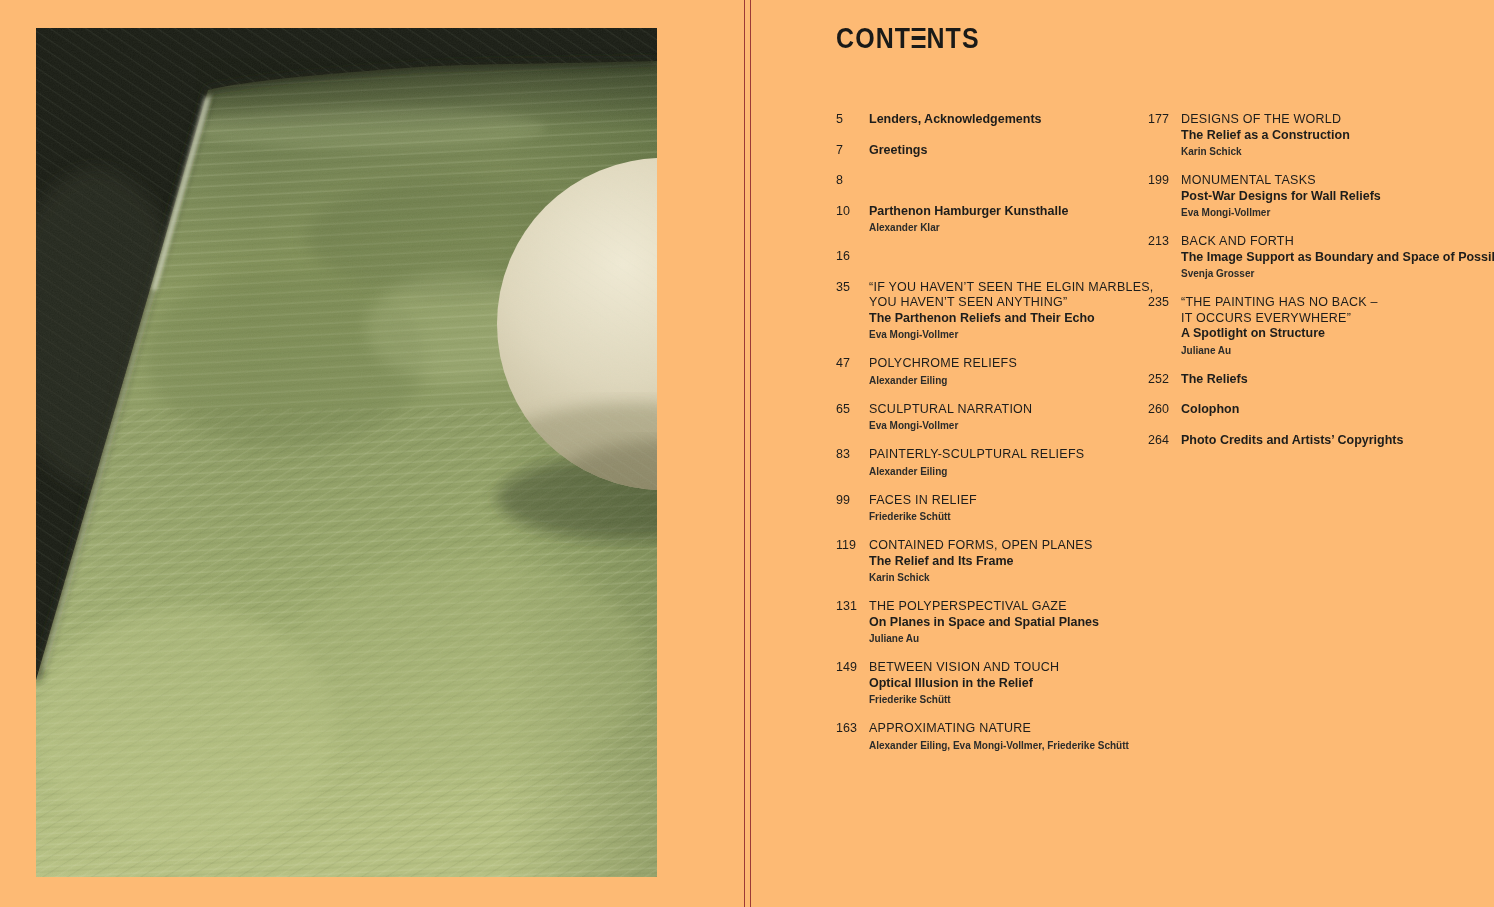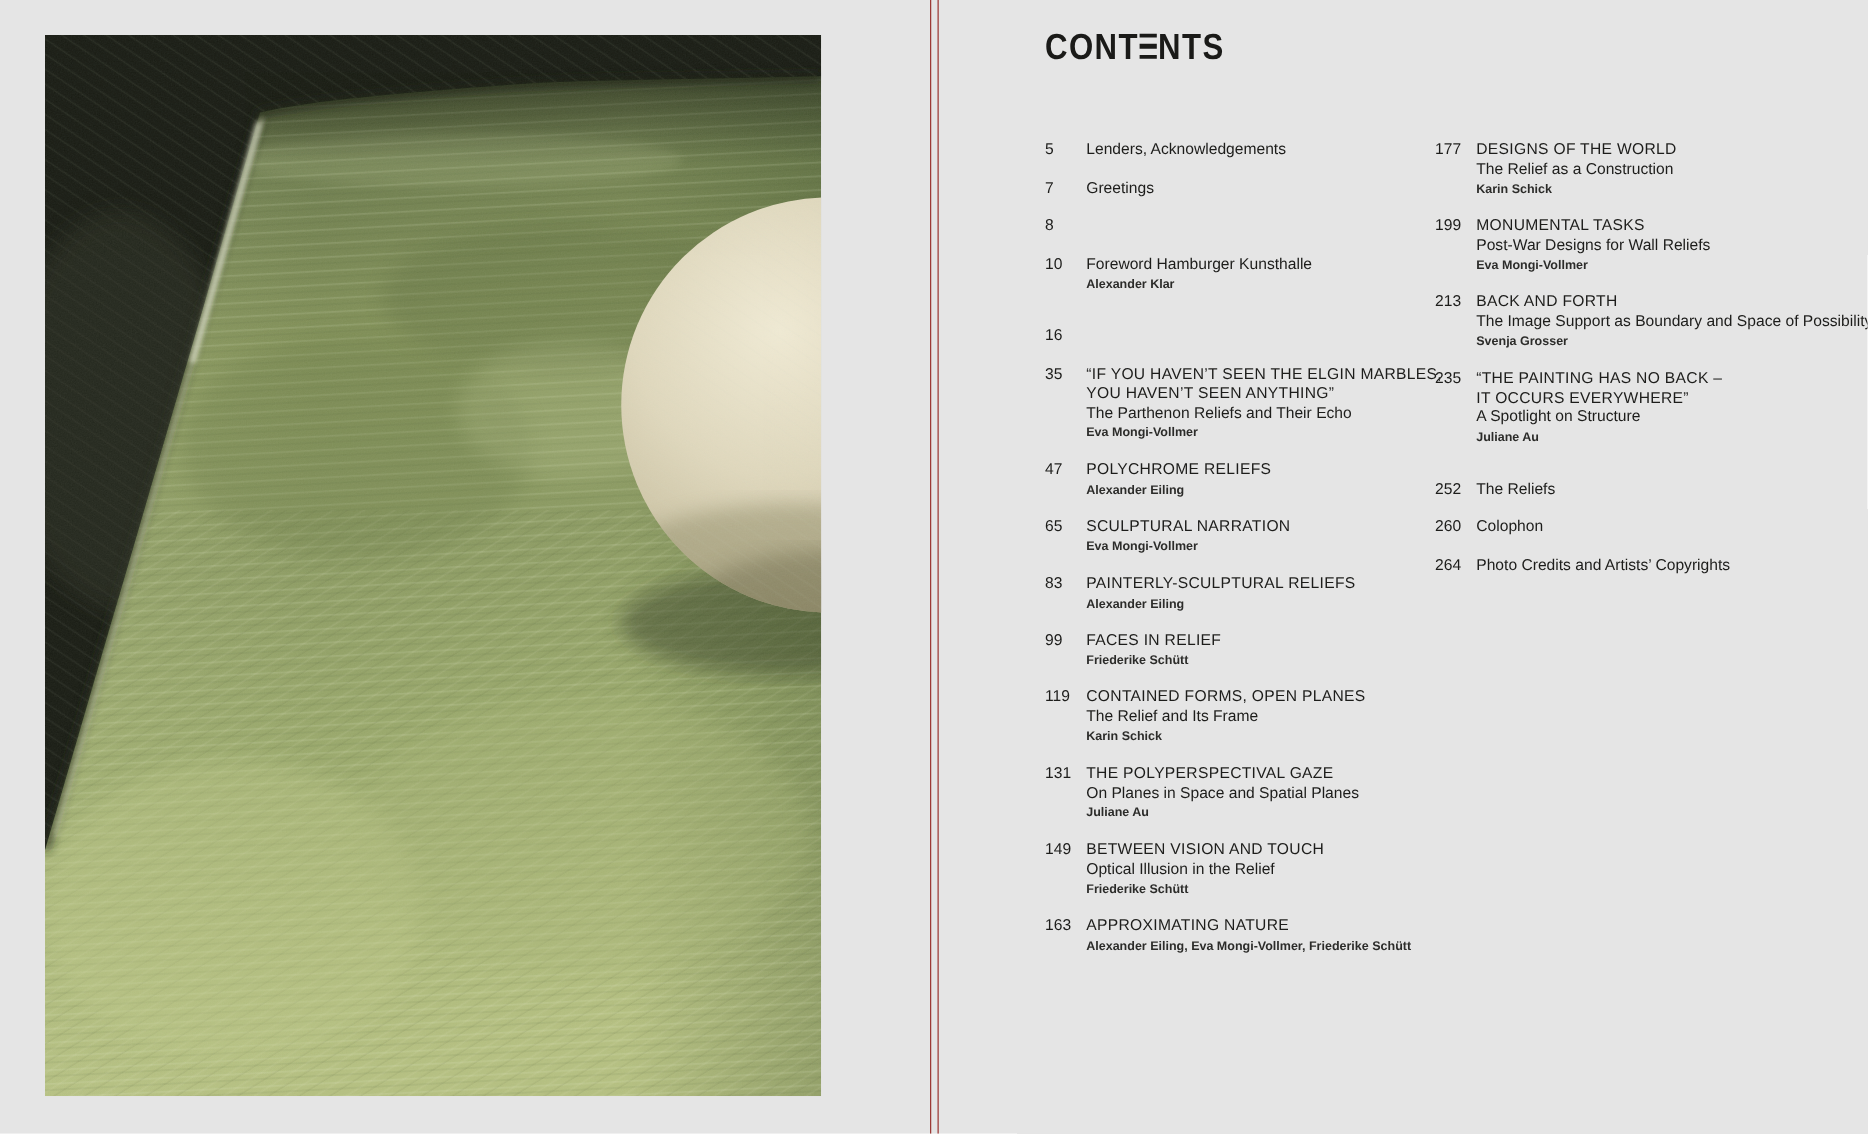--- a/index.html
+++ b/index.html
@@ -1,18 +1,18 @@
 <!DOCTYPE html>
 <html><head>
 <meta charset="utf-8">
 <style>
   html,body{margin:0;padding:0;background:#ffffff;}
   body{width:1494px;height:907px;position:relative;overflow:hidden;
        font-family:"Liberation Sans","DejaVu Sans",sans-serif;color:#1d1d1b;}
-  .stage{position:absolute;inset:0;background:#e5e5e5;}
+  .stage{position:absolute;inset:0;background:#fdba74;}
 
   
   .artwork{position:absolute;left:36px;top:28px;width:621px;height:849px;overflow:hidden;}
   .artwork svg{display:block;}
 
   
   .gutter{position:absolute;left:744px;top:0;height:907px;width:7px;box-sizing:border-box;
           border-left:1.6px solid #9c3a36;border-right:1.6px solid #9c3a36;}
 
   
@@ -24,24 +24,24 @@
   .ge i{position:absolute;left:0;width:100%;height:.115em;background:#1a1a18;}
   .ge i:nth-child(1){top:0;}
   .ge i:nth-child(2){top:.295em;}
   .ge i:nth-child(3){bottom:0;}
 
   .toc-col{position:absolute;top:112px;}
   .col0{left:0;width:322px;}
   .col1{left:312px;width:312px;}
 
   .entry{display:grid;grid-template-columns:33px 1fr;margin-bottom:15px;}
-  .entry.gap{margin-top:27px;}
+  .entry.gap{margin-top:15px;}
   .num{font-size:12.5px;line-height:15.5px;}
   .txt{min-width:0;}
-  .tl{font-size:12.5px;line-height:15.5px;white-space:nowrap;}
+  .tl{font-size:12.5px;line-height:15.5px;white-space:nowrap;font-weight:bold;}
   .tl.b{font-weight:400;letter-spacing:.02em;}
   .by{font-size:10px;line-height:13px;margin-top:2px;font-weight:700;color:#2c2c2a;white-space:nowrap;}
 </style>
 </head>
 <body>
 
 <div class="stage">
 
   <div class="artwork">
     <svg viewBox="0 0 621 849" width="621" height="849" preserveAspectRatio="none">
@@ -157,21 +157,21 @@
           </span>
   </div>
 
   <div class="entry">
     <span class="num">8</span>
   </div>
 
   <div class="entry">
     <span class="num">10</span>
     <span class="txt">
-            <div class="tl">Foreword Hamburger Kunsthalle</div>
+            <div class="tl">Parthenon Hamburger Kunsthalle</div>
             <div class="by">Alexander Klar</div>
           </span>
   </div>
 
   <div class="entry gap">
     <span class="num">16</span>
   </div>
 
   <div class="entry">
     <span class="num">35</span>

